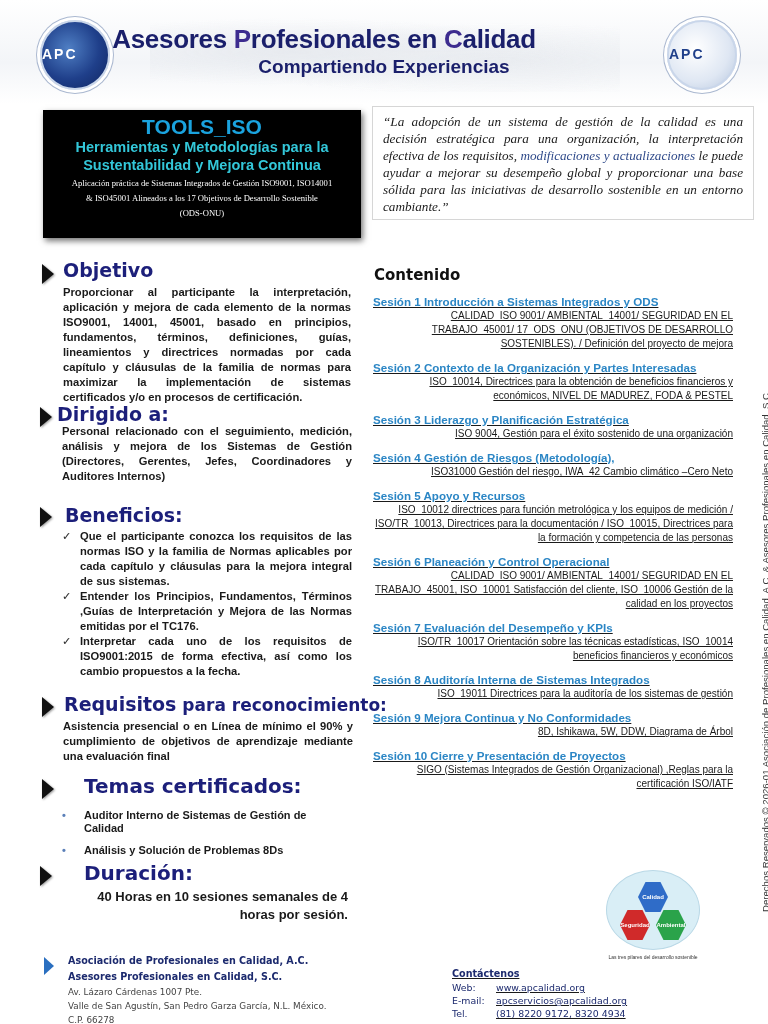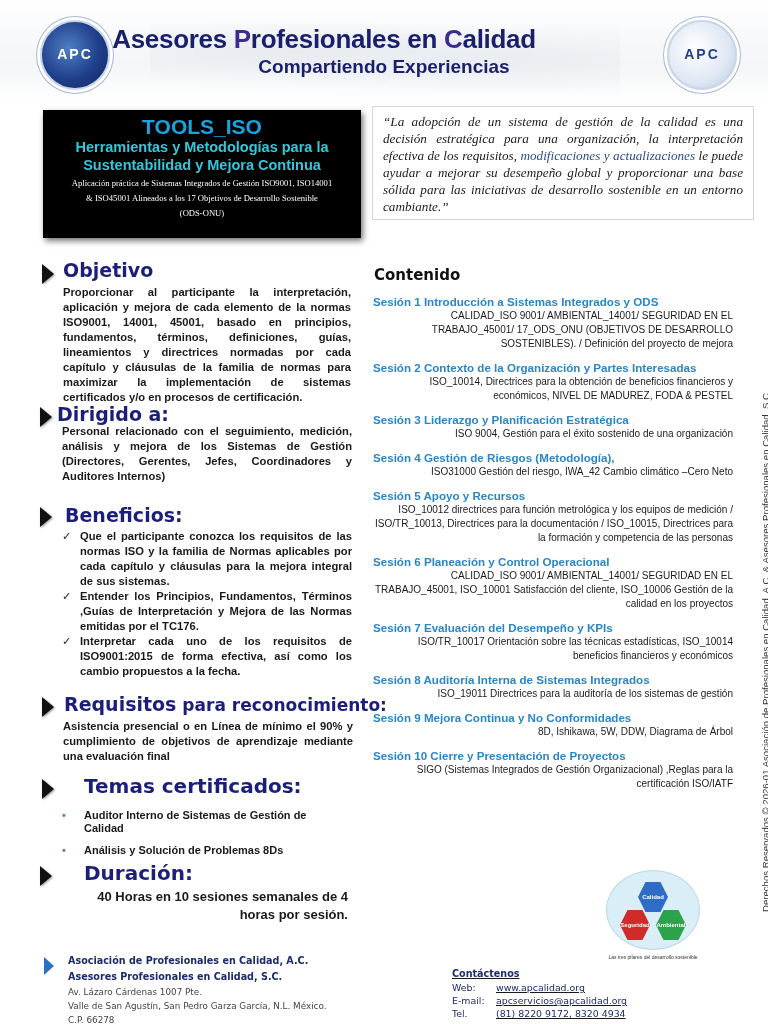--- a/index.html
+++ b/index.html
@@ -10,21 +10,21 @@
   .header { position: absolute; left: 0; top: 0; width: 768px; height: 104px;
     background: linear-gradient(180deg, #ffffff 0%, #f3f5f8 60%, #ffffff 100%); }
   .header .map-bg { position: absolute; left: 150px; top: 12px; width: 470px; height: 80px;
     background: radial-gradient(ellipse at 30% 50%, #e6e9ee 0%, rgba(255,255,255,0) 60%),
                 radial-gradient(ellipse at 75% 60%, #e9ecf0 0%, rgba(255,255,255,0) 55%); opacity: 0.9; }
   .logo { position: absolute; width: 70px; height: 70px; border-radius: 50%;
     background: radial-gradient(circle at 40% 40%, #4f7fc4 0%, #1f3f8a 55%, #0f2560 100%);
     border: 2px solid #c9d6ea; box-shadow: 0 0 0 3px #ffffff, 0 0 0 4px #aab8d0; }
   .logo.left { left: 40px; top: 20px; }
   .logo.right { left: 667px; top: 20px; background: radial-gradient(circle at 40% 40%, #ffffff 0%, #dfe7f3 60%, #b6c6de 100%); }
-  .logo .apc { position: absolute; left: 0; right: 0; top: 24px; text-align: center;
+  .logo .apc { position: absolute; left: 0; right: 0; top: 24px; 
     font-weight: bold; font-size: 14px; color: #ffffff; letter-spacing: 2px; }
   .logo.right .apc { color: #1f3f8a; }
   .title { position: absolute; left: 0; width: 648px; top: 24px; text-align: center;
     font-size: 26px; font-weight: bold; color: #1a1f6b; letter-spacing: -0.3px; }
   .title .accent { color: #3d2c8f; }
   .subtitle { position: absolute; left: 0; width: 768px; top: 56px; text-align: center;
     font-size: 19px; font-weight: bold; color: #1a1f6b; }
 
   
   .tools { position: absolute; left: 43px; top: 110px; width: 318px; height: 128px;
@@ -48,21 +48,21 @@
   .checklist li { position: relative; padding-left: 18px; text-align: justify; }
   .checklist li .ck { position: absolute; left: 0; top: 0; font-weight: normal; color: #333; }
   .bullets { position: absolute; list-style: none; font-size: 11px; font-weight: bold; line-height: 13px; }
   .bullets li { position: relative; padding-left: 22px; margin-bottom: 9px; }
   .bullets li .dot { position: absolute; left: 0; top: 0; color: #5a7fb8; }
 
   
   .contenido-title { position: absolute; left: 374px; top: 266px; font-size: 15px; font-weight: bold;
     color: #111111; font-family: "DejaVu Sans", sans-serif; }
   .sessions { position: absolute; left: 373px; top: 294px; width: 360px; }
-  .session { margin-bottom: 9px; }
+  .session { margin-bottom: 9px; text-decoration: underline; }
   .session .st { font-size: 11.6px; font-weight: bold; color: #2b86c5; line-height: 15px; }
   .session .sd { font-size: 10px; color: #1a1a1a; line-height: 14px; text-align: right; }
 
   
   .sigo { position: absolute; left: 598px; top: 870px; width: 110px; height: 95px; }
   .sigo .circ { position: absolute; left: 8px; top: 0; width: 94px; height: 80px; border-radius: 50%;
     background: #d9eef6; border: 1px solid #b9d8e6; }
   .sigo .hex { position: absolute; width: 30px; height: 30px; color: #fff; font-size: 6px; font-weight: bold;
     display: flex; align-items: center; justify-content: center; clip-path: polygon(25% 0,75% 0,100% 50%,75% 100%,25% 100%,0 50%); }
   .sigo .h1 { left: 40px; top: 12px; background: #2f6cc8; }

